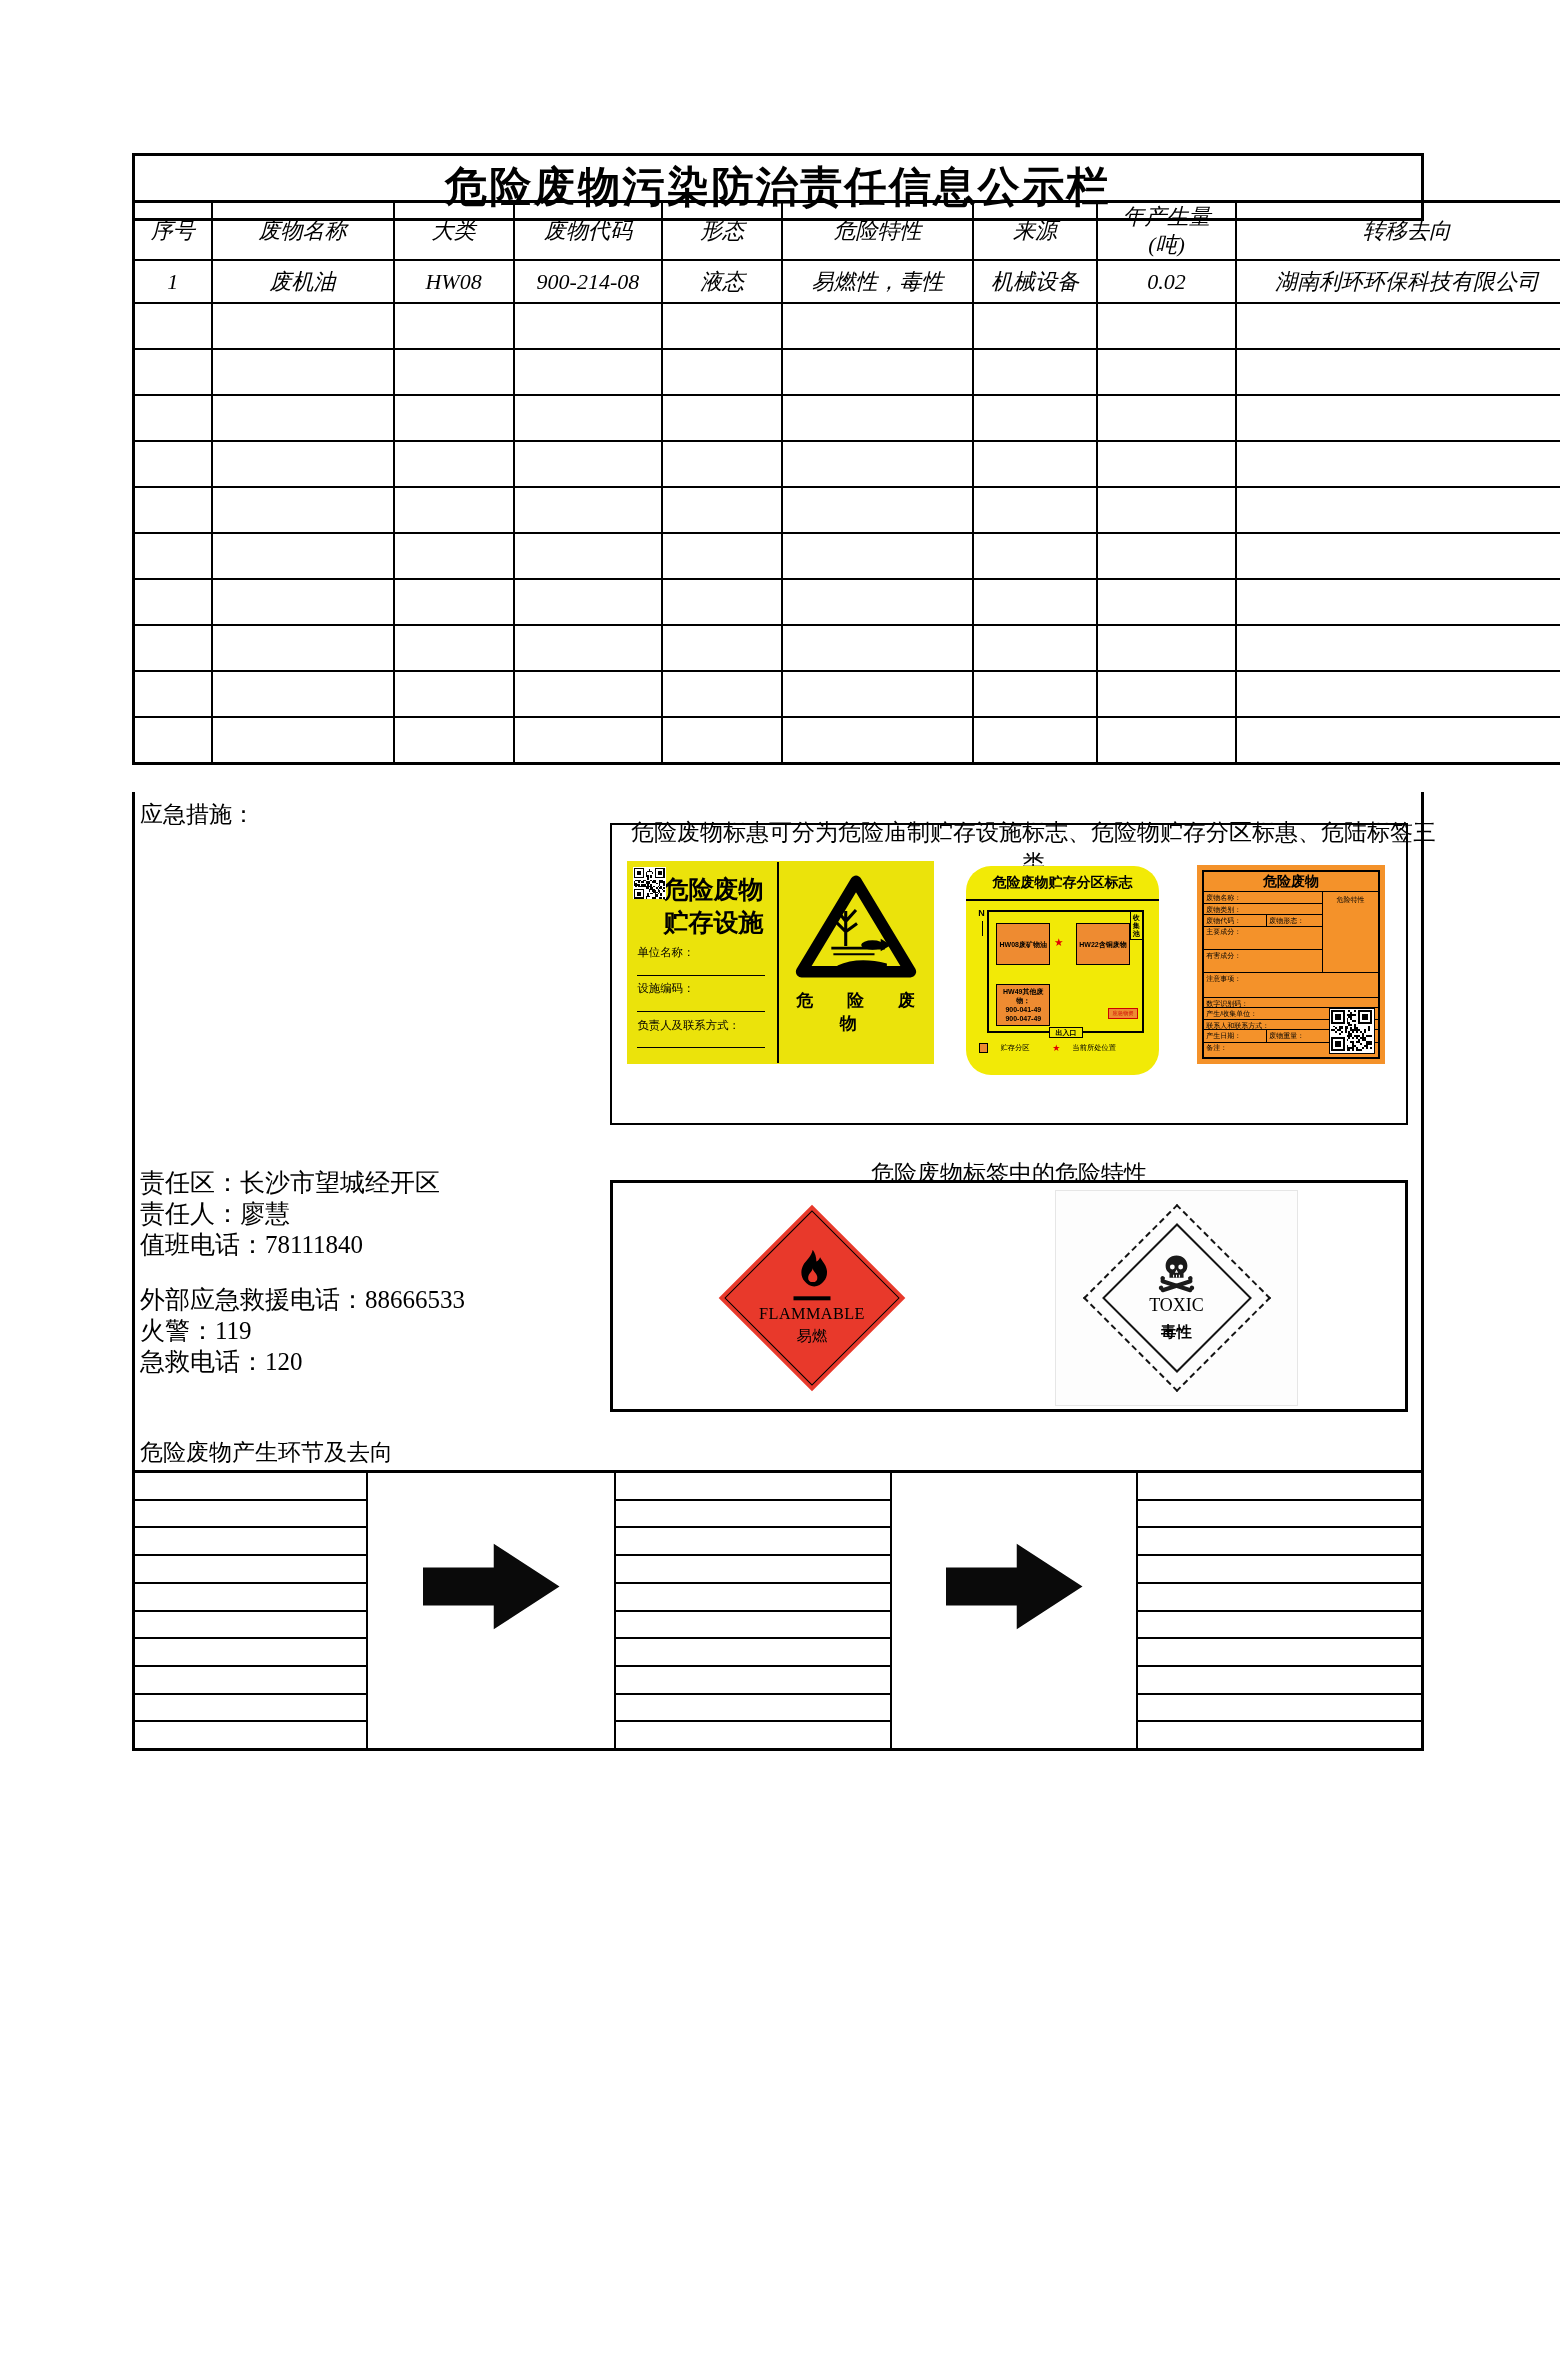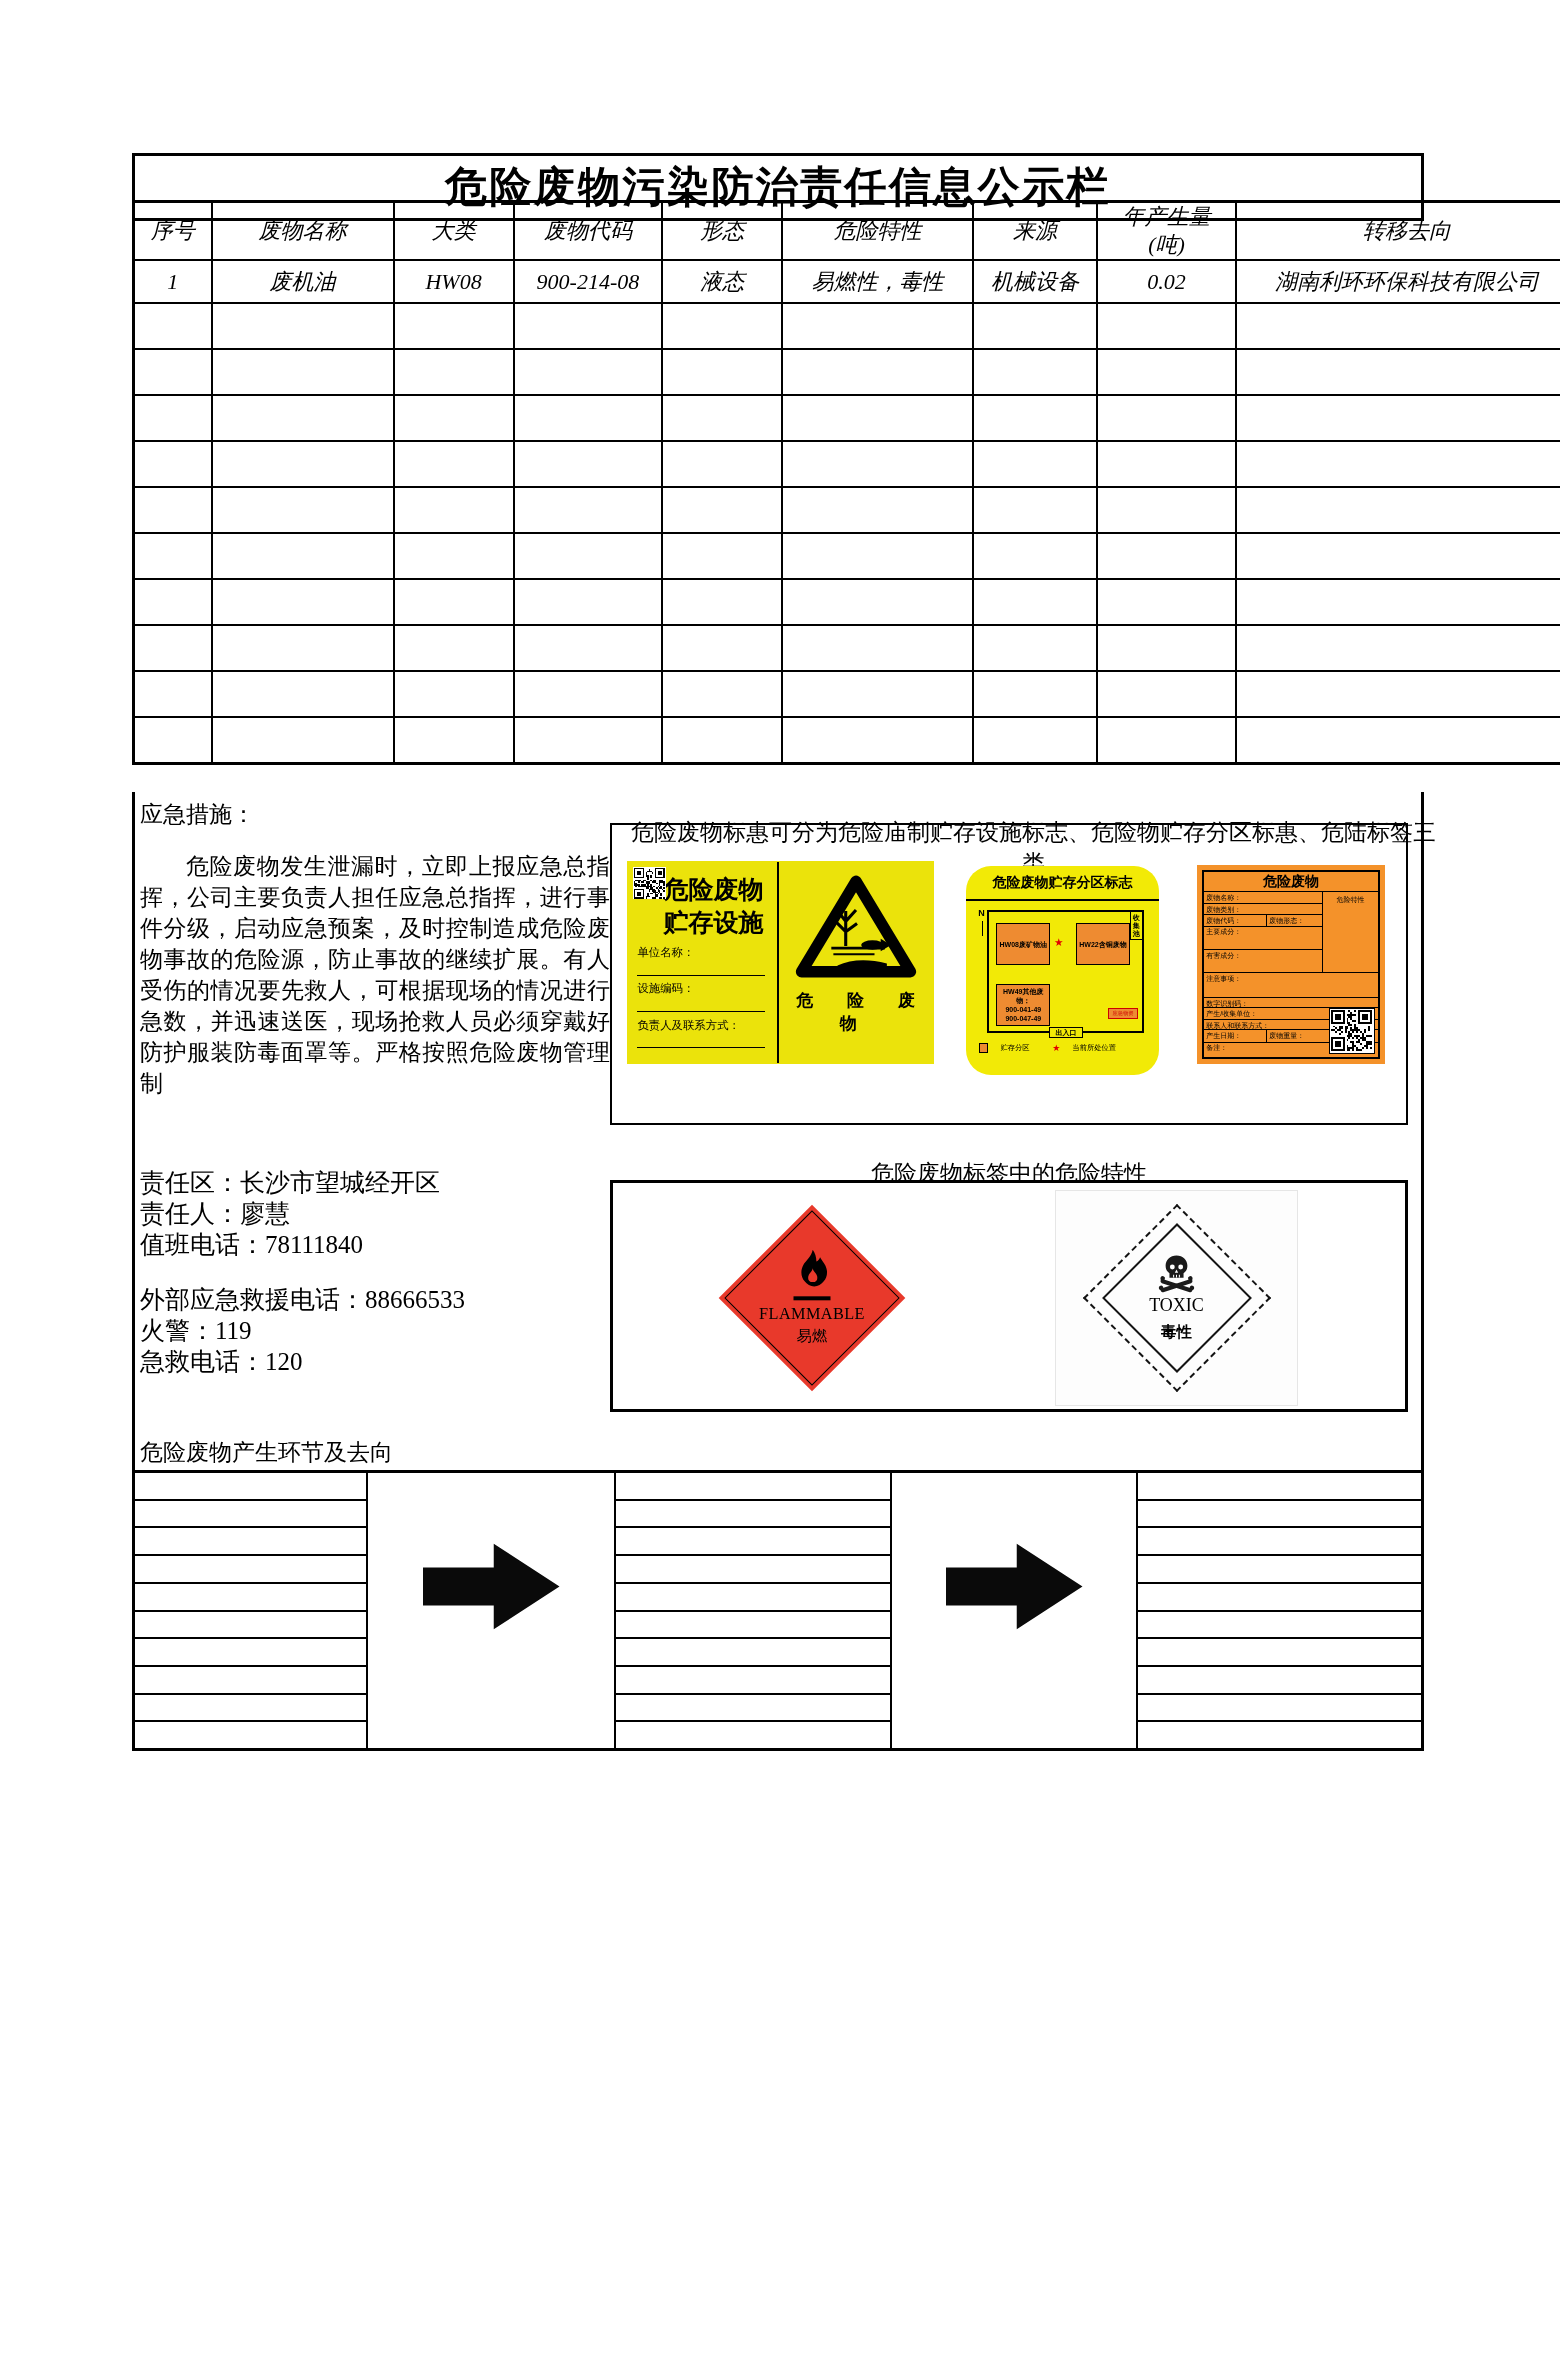--- a/index.html
+++ b/index.html
@@ -277,21 +277,20 @@
           <td></td>
         </tr>
       </tbody>
     </table>
 </div>
 
 <div class="section2">
 
   <div class="em-label">应急措施：</div>
   <div class="class-note">危险废物标惠可分为危险庙制贮存设施标志、危险物贮存分区标惠、危陆标签三类</div>
-  <div class="paragraph">危险废物发生泄漏时，立即上报应急总指挥，公司主要负责人担任应急总指挥，进行事件分级，启动应急预案，及时控制造成危险废物事故的危险源，防止事故的继续扩展。有人受伤的情况要先救人，可根据现场的情况进行急数，并迅速送医，现场抢救人员必须穿戴好防护服装防毒面罩等。严格按照危险废物管理制</div>
 
   <div class="contacts">
     <div>责任区：长沙市望城经开区</div>
     <div>责任人：廖慧</div>
     <div>值班电话：78111840</div>
     <div class="gap"></div>
     <div>外部应急救援电话：88666533</div>
     <div>火警：119</div>
     <div>急救电话：120</div>
   </div>

